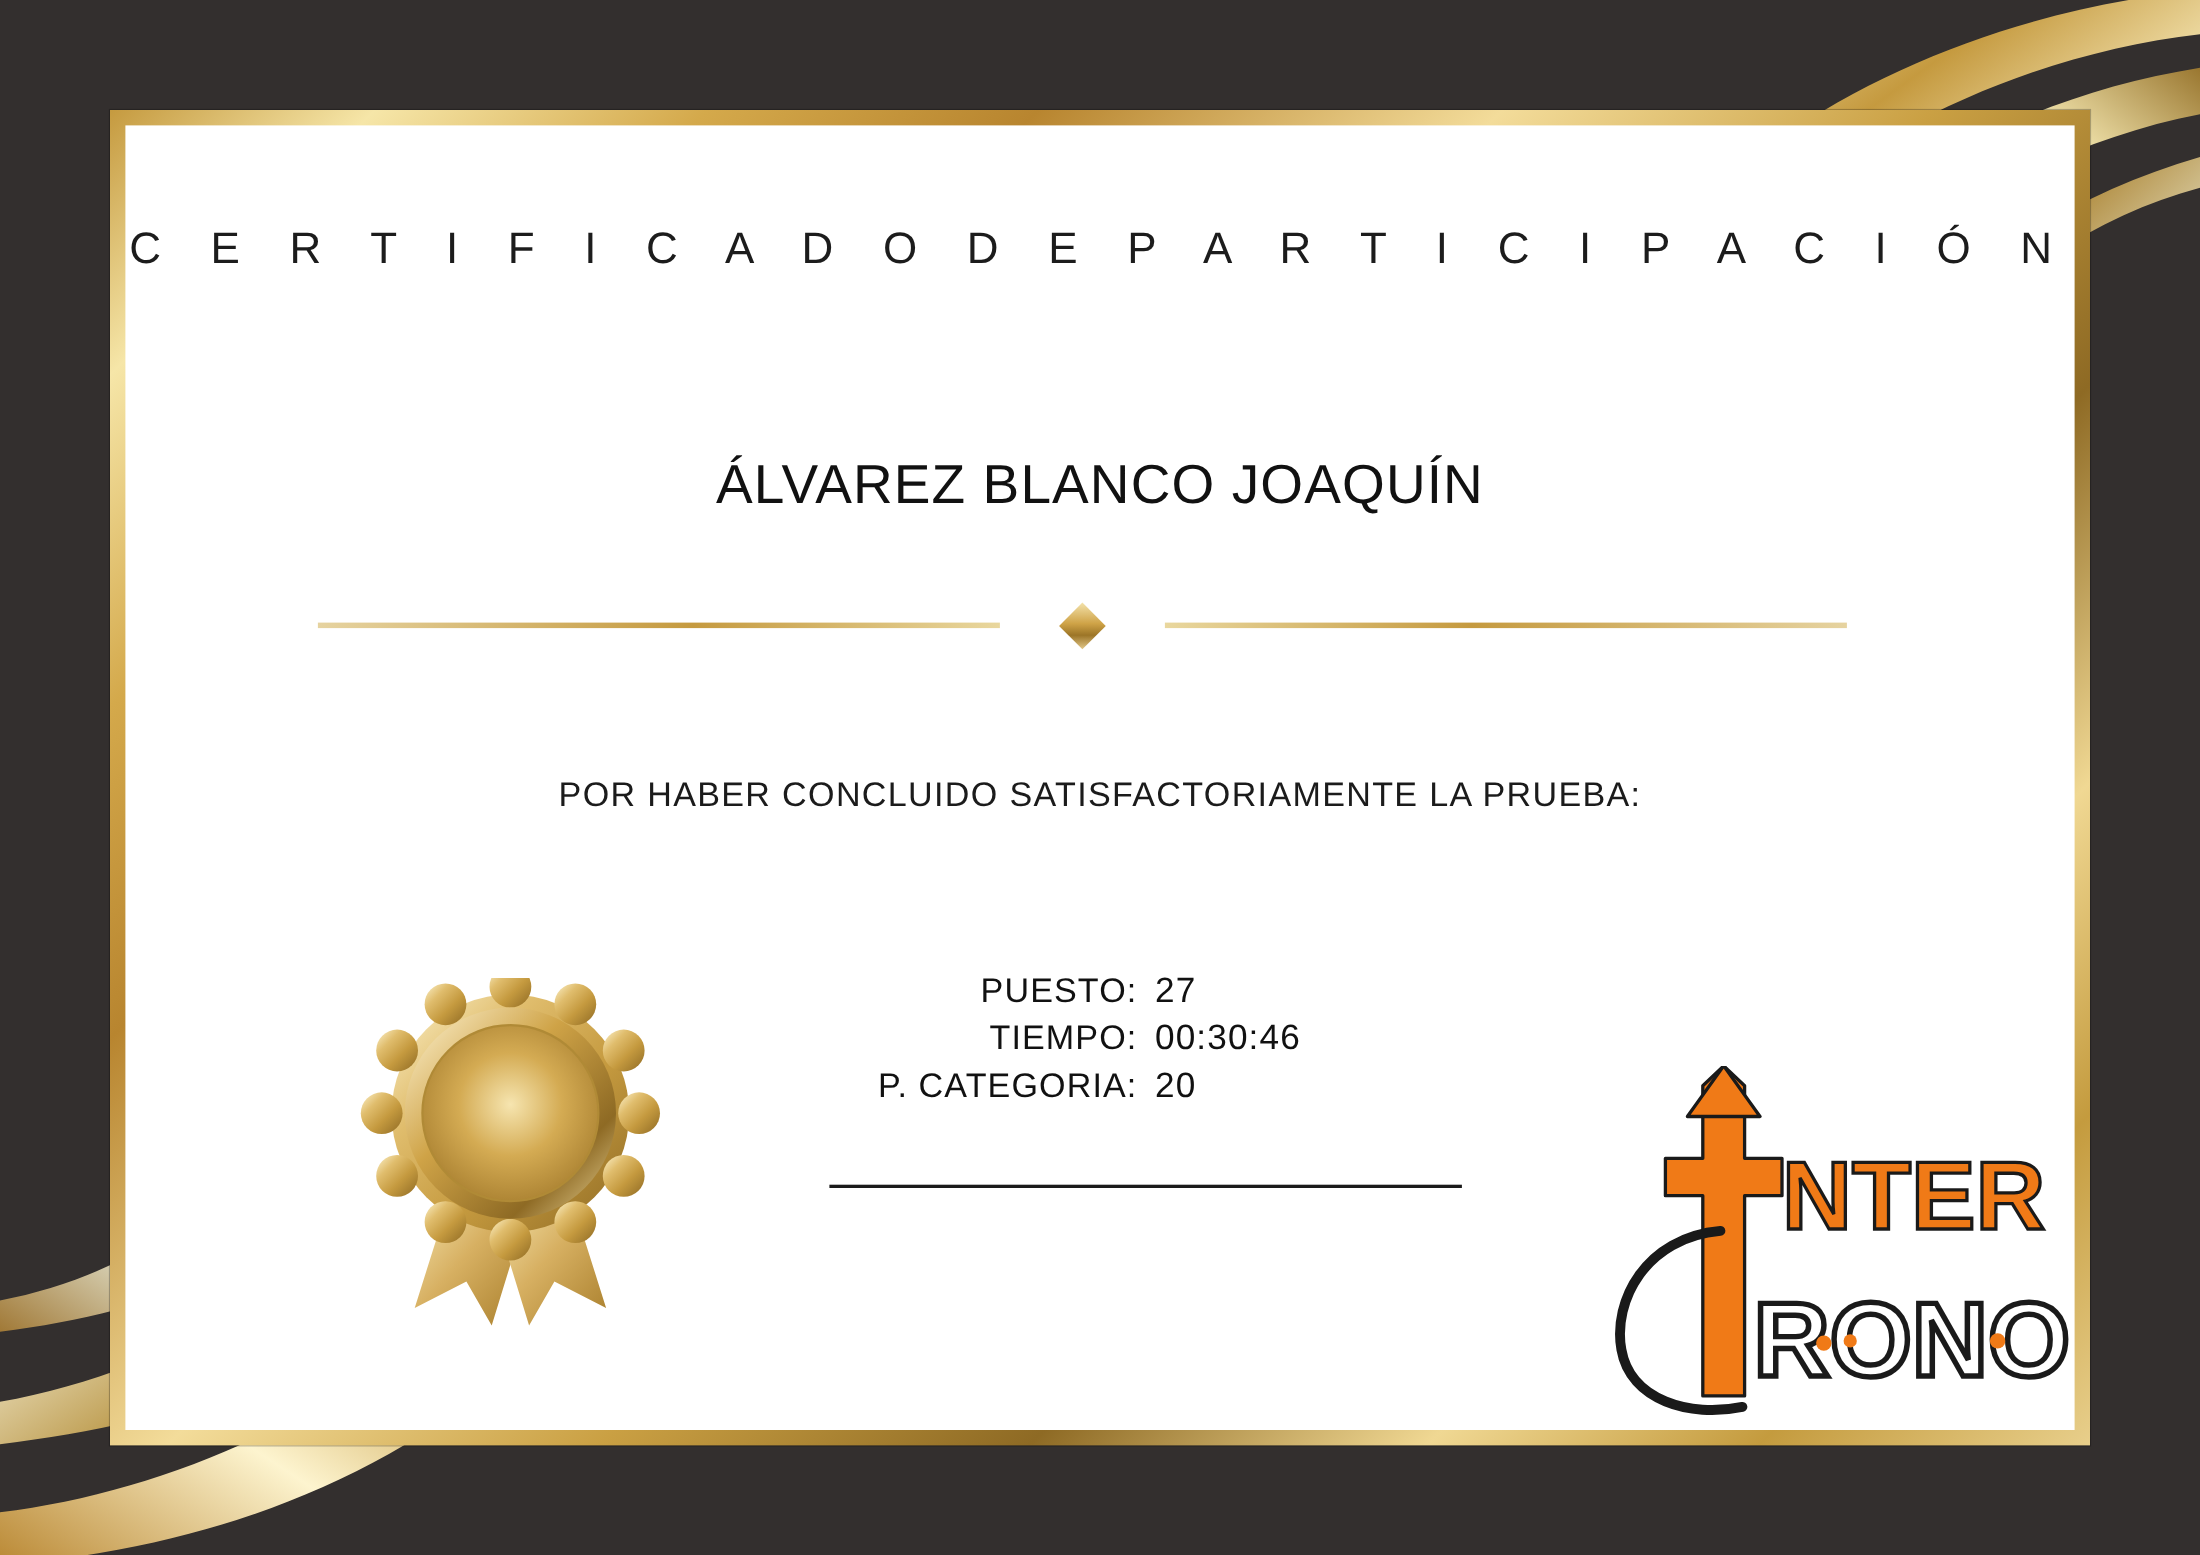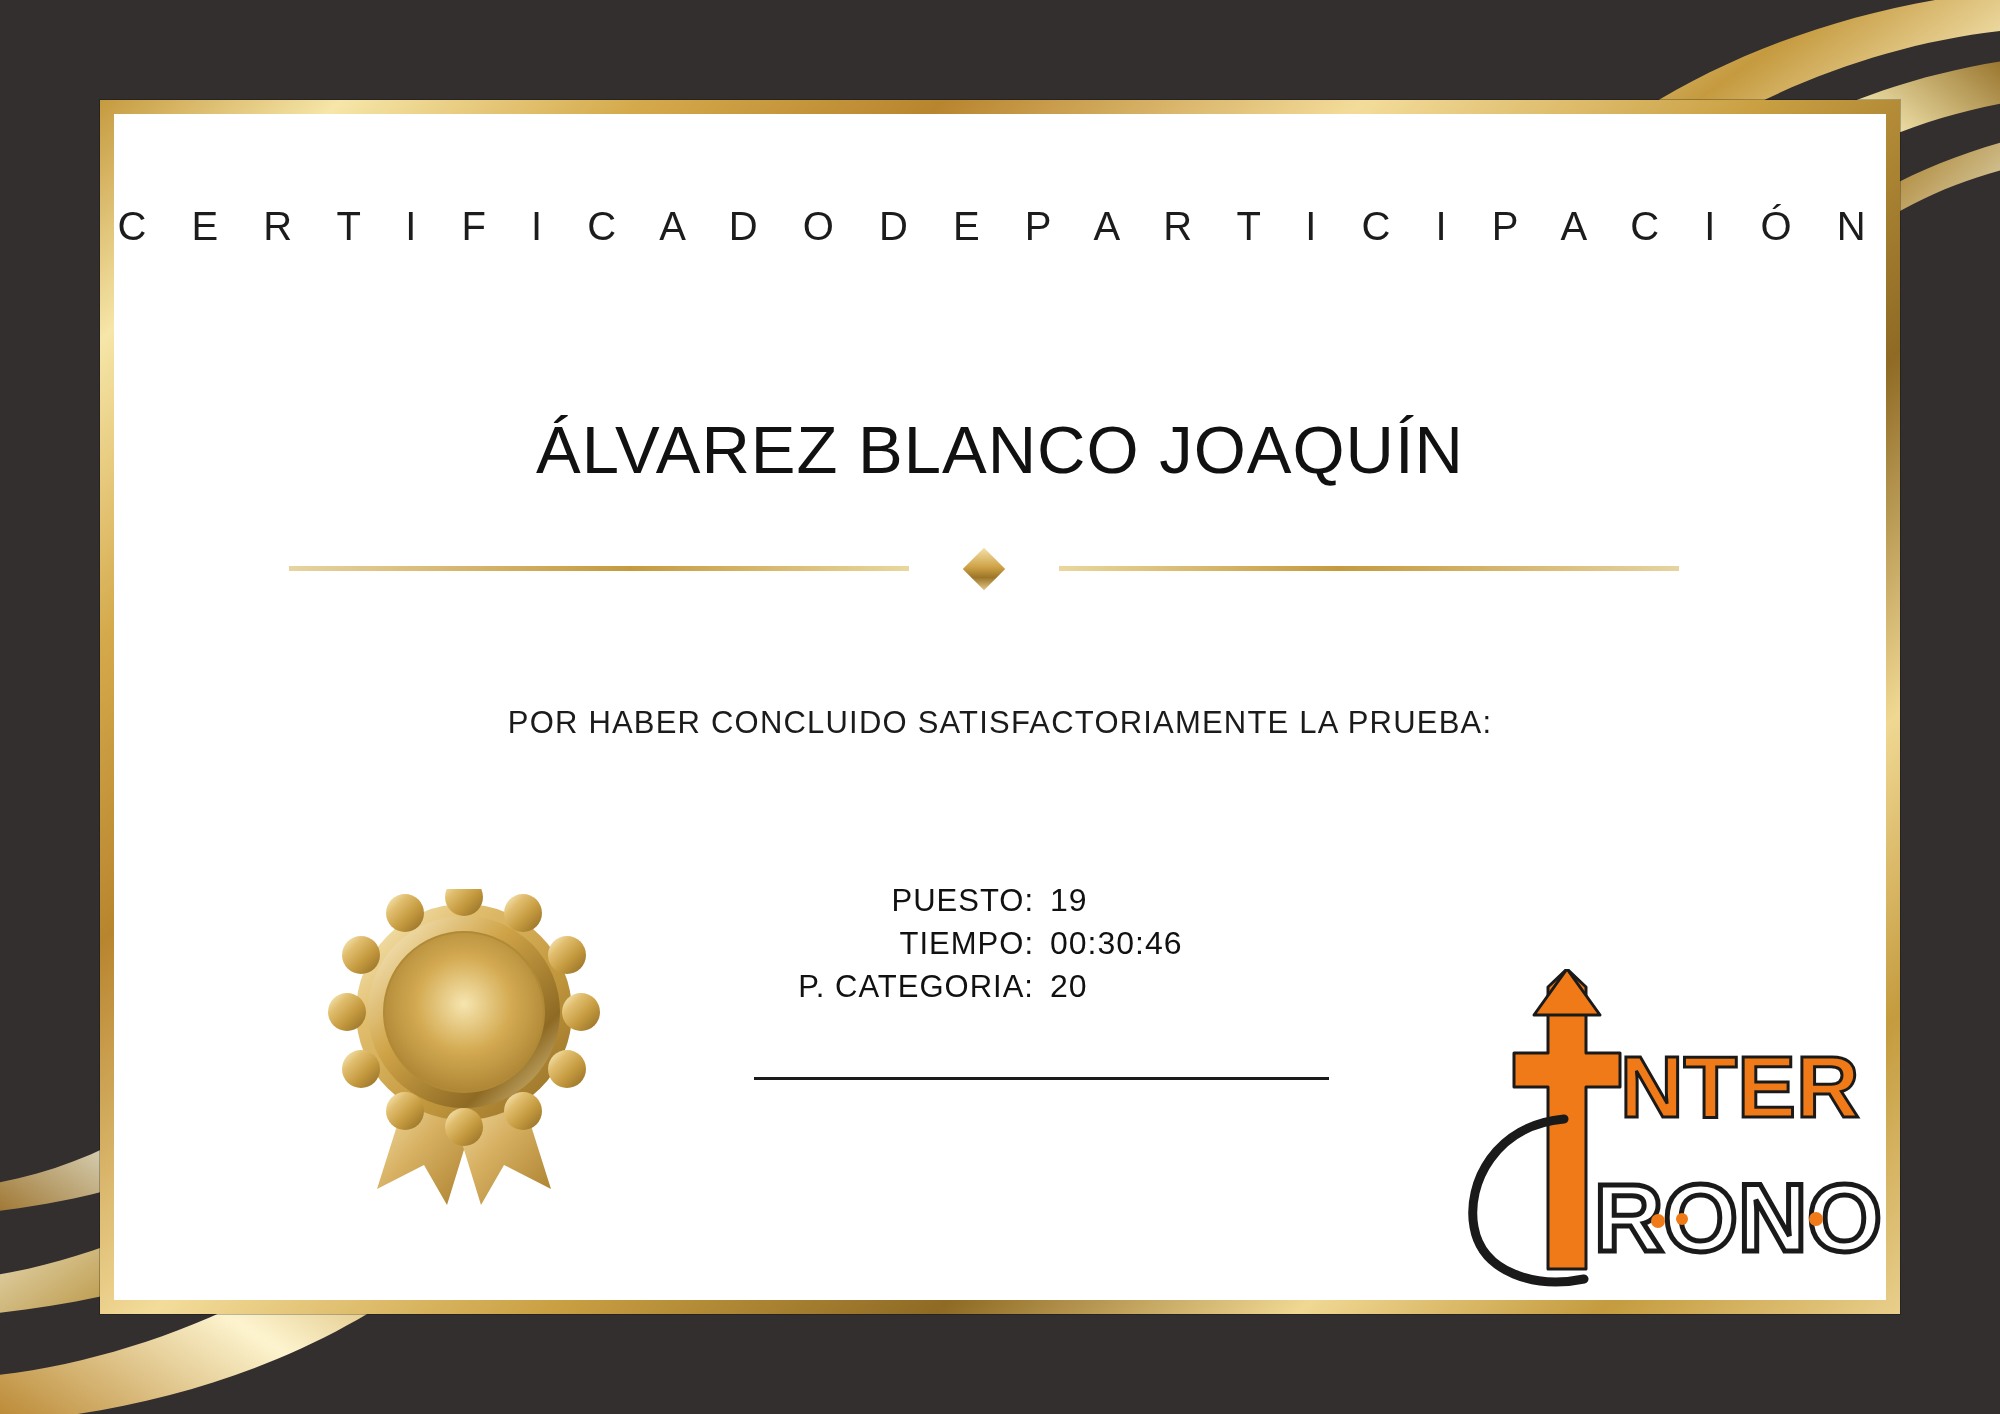--- a/index.html
+++ b/index.html
@@ -72,21 +72,21 @@
     font-weight: 400;
     white-space: nowrap;
   }
 
   .recipient {
     position: absolute;
     top: 297px;
     left: 0;
     right: 0;
     text-align: center;
-    font-size: 67px;
+    font-size: 50px;
     color: #111111;
     font-weight: 400;
     letter-spacing: 1px;
   }
 
   
   .divider {
     position: absolute;
     top: 440px;
     left: 175px;
@@ -300,21 +300,21 @@
           </g>
           <circle cx="145" cy="123" r="96" fill="url(#rimG)"></circle>
           <circle cx="145" cy="123" r="80" fill="url(#diskG)"></circle>
           <circle cx="145" cy="123" r="80" fill="none" stroke="#b08a36" stroke-width="2"></circle>
         </svg>
 
         <div class="results">
 
           <div class="result-row">
             <div class="result-label">PUESTO:</div>
-            <div class="result-value">19</div>
+            <div class="result-value">27</div>
           </div>
 
           <div class="result-row">
             <div class="result-label">TIEMPO:</div>
             <div class="result-value">00:30:46</div>
           </div>
 
           <div class="result-row">
             <div class="result-label">P. CATEGORIA:</div>
             <div class="result-value">20</div>

